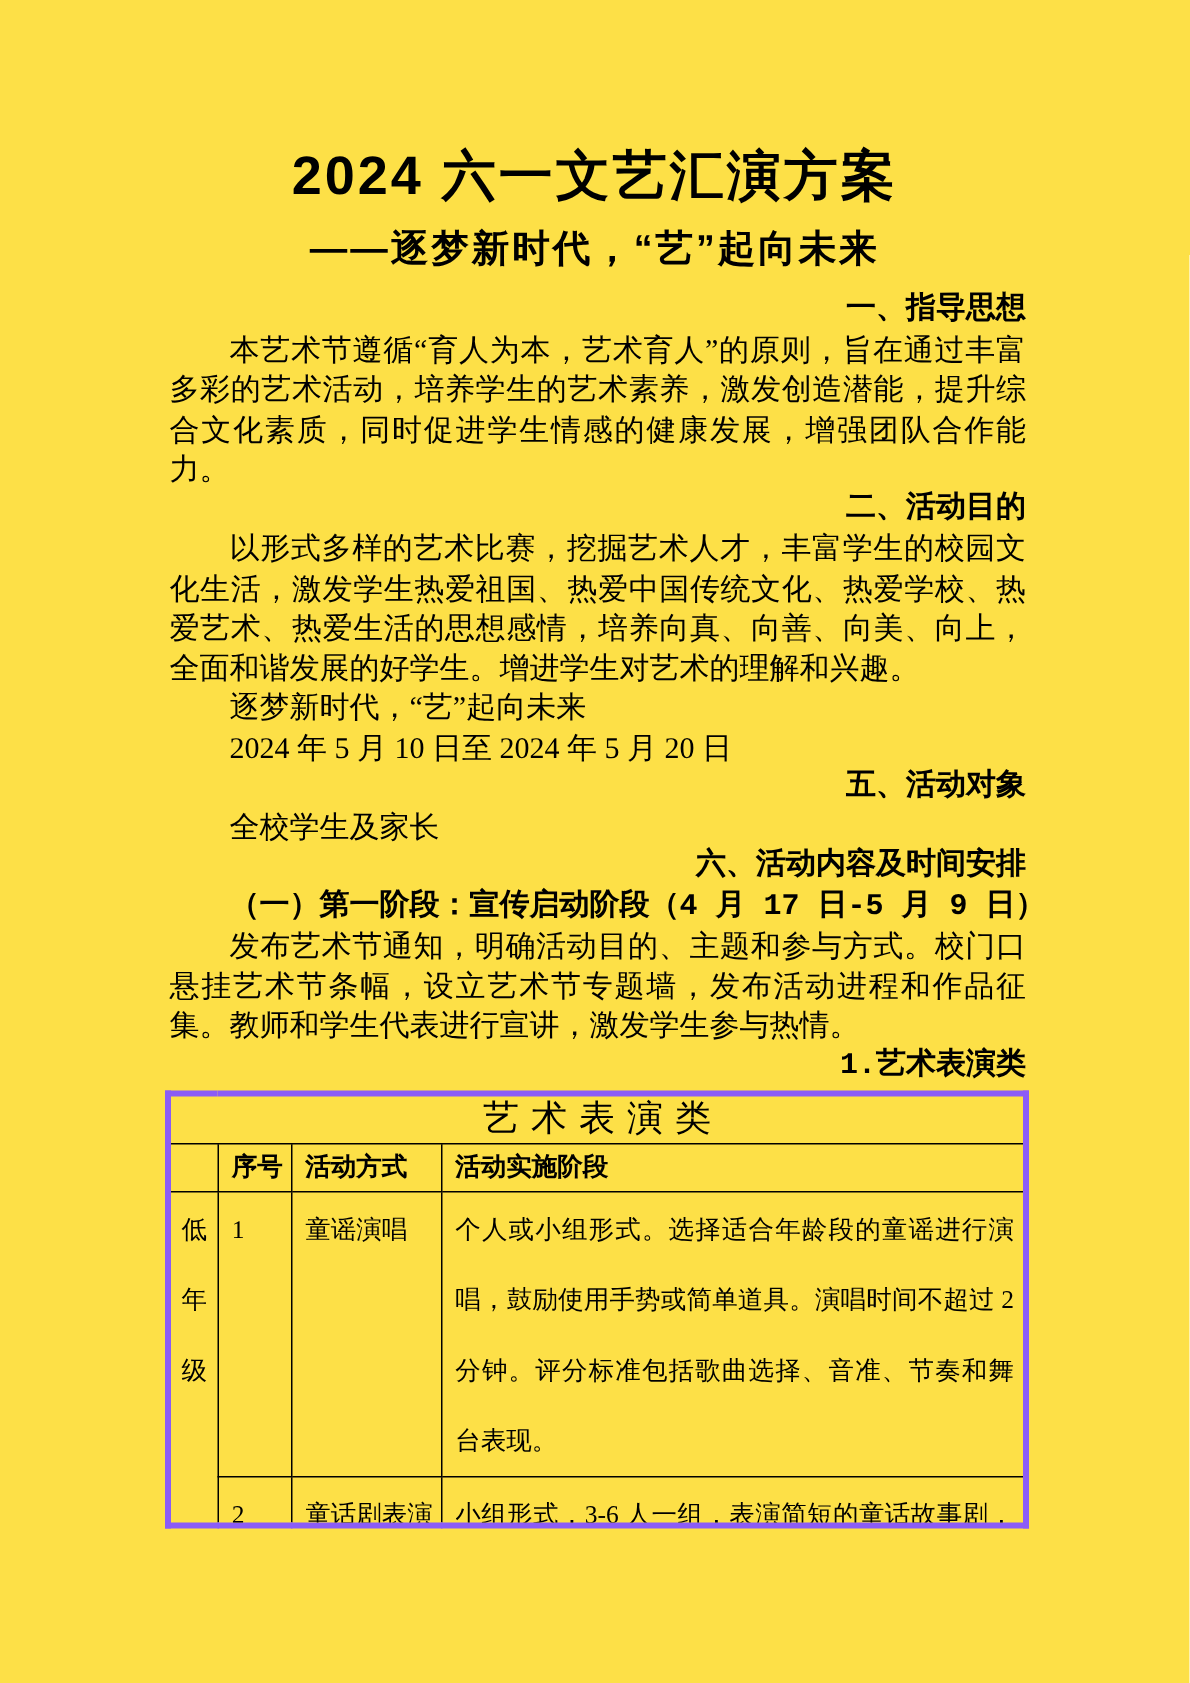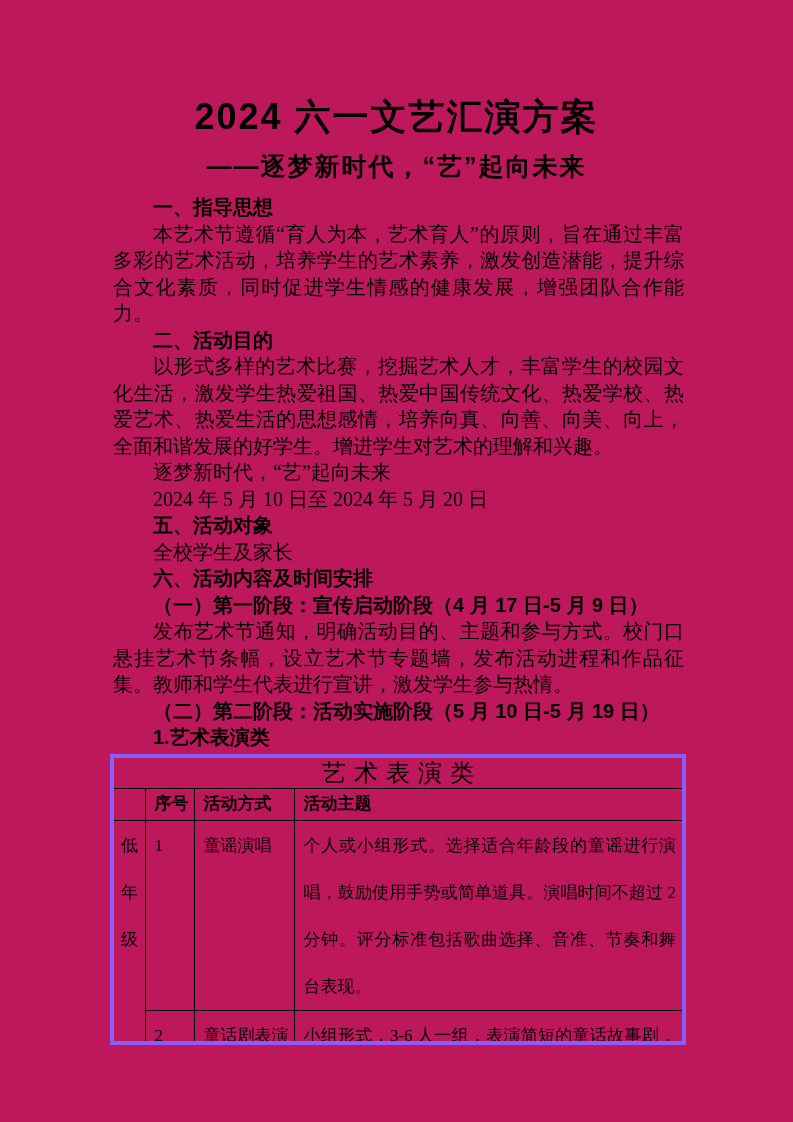--- a/index.html
+++ b/index.html
@@ -1,21 +1,21 @@
 <!DOCTYPE html>
 <html><head>
 <meta charset="utf-8">
 <style>
   * { margin: 0; padding: 0; box-sizing: border-box; }
   html, body { background: #ffffff; }
   .page {
     position: relative;
     width: 793px;
     height: 1122px;
-    background: #be185d;
+    background: #fde047;
     color: #000000;
     overflow: hidden;
     font-family: "Liberation Serif", "DejaVu Serif", serif;
   }
   .doc-title {
     margin-top: 98px;
     text-align: center;
     font-family: "Liberation Sans", "DejaVu Sans", sans-serif;
     font-weight: bold;
     font-size: 36px;
@@ -32,24 +32,24 @@
     letter-spacing: 2px;
   }
   .content {
     margin: 14px 109px 0 113px;
     font-size: 20px;
     line-height: 26.5px;
     text-align: justify;
   }
   .content p { margin: 0; }
   .heading {
-    font-family: Liberation Sans, sans-serif;
+    font-family: Liberation Mono, monospace;
     font-weight: bold;
     text-indent: 2em;
-    text-align: left;
+    text-align: right;
     white-space: nowrap;
   }
   .para { text-indent: 2em; }
   .plain { text-indent: 2em; text-align: left; }
 
   table.activity-table {
     border-collapse: collapse;
     table-layout: fixed;
     width: 572px;
     margin: 3px 0 0 -3px;
@@ -108,39 +108,38 @@
     <p class="plain">逐梦新时代，“艺”起向未来</p>
 
     <p class="plain">2024 年 5 月 10 日至 2024 年 5 月 20 日</p>
 
     <p class="heading">五、活动对象</p>
     <p class="plain">全校学生及家长</p>
 
     <p class="heading">六、活动内容及时间安排</p>
     <p class="heading">（一）第一阶段：宣传启动阶段（4 月 17 日-5 月 9 日）</p>
     <p class="para">发布艺术节通知，明确活动目的、主题和参与方式。校门口悬挂艺术节条幅，设立艺术节专题墙，发布活动进程和作品征集。教师和学生代表进行宣讲，激发学生参与热情。</p>
-    <p class="heading">（二）第二阶段：活动实施阶段（5 月 10 日-5 月 19 日）</p>
     <p class="heading">1.艺术表演类</p>
 
     <table class="activity-table">
       <colgroup>
         <col class="col-group">
         <col class="col-no">
         <col class="col-method">
         <col class="col-req">
       </colgroup>
       <tbody>
         <tr class="t-title-row">
           <td class="t-title" colspan="4">艺术表演类</td>
         </tr>
         <tr class="t-head-row">
           <td></td>
           <td>序号</td>
           <td>活动方式</td>
-          <td>活动主题</td>
+          <td>活动实施阶段</td>
         </tr>
         <tr class="t-body-row t-row-1">
           <td class="t-group" rowspan="2">低年级</td>
           <td class="t-no">1</td>
           <td class="t-method">童谣演唱</td>
           <td class="t-req">个人或小组形式。选择适合年龄段的童谣进行演唱，鼓励使用手势或简单道具。演唱时间不超过 2 分钟。评分标准包括歌曲选择、音准、节奏和舞台表现。</td>
         </tr>
         <tr class="t-body-row t-row-2">
           <td class="t-no">
             <div class="clip">2</div>

